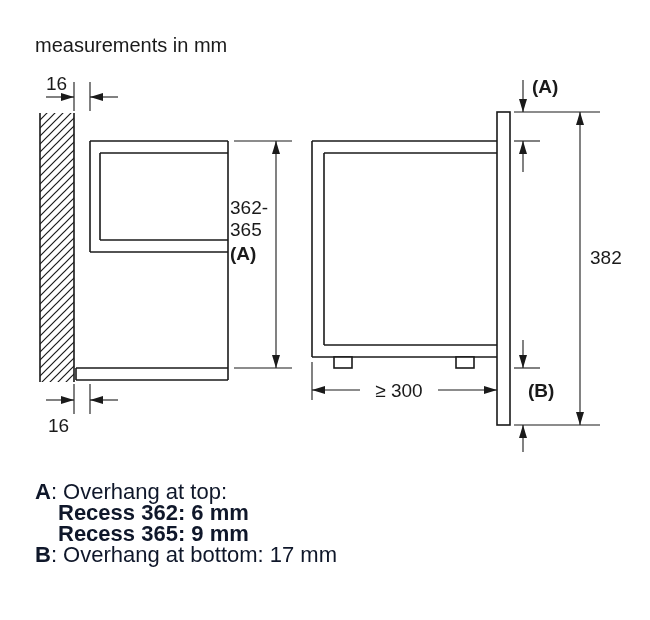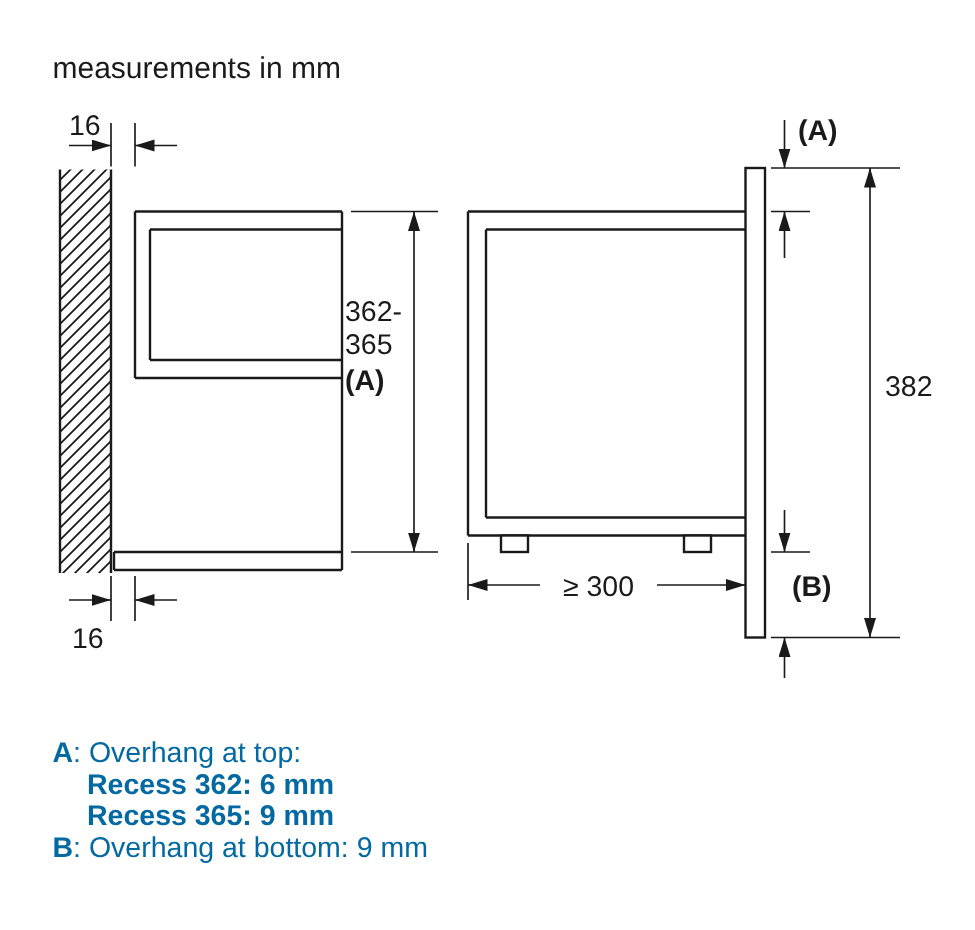--- a/index.html
+++ b/index.html
@@ -12,22 +12,22 @@
   .page { position:relative; width:650px; height:620px; background:#fff; overflow:hidden; }
   .diagram-svg { position:absolute; top:0; left:0; }
   svg text {
     font-family:"Liberation Sans", sans-serif;
     font-size:19px;
     fill:#1a1a1a;
   }
   svg text.bold { font-weight:bold; }
   svg text.title-text { font-size:20px; }
   .legend {
-    position:absolute; left:35px; top:492px;
-    font-size:19px; line-height:21px; color:#0369a1;
+    position:absolute; left:35px; top:481px;
+    font-size:22px; line-height:21px; color:#0f172a;
     white-space:nowrap;
   }
   .legend .indent { padding-left:23px;font-weight:bold; }
   .legend b { font-weight:bold; }
   .stroke  { stroke:#1a1a1a; stroke-width:1.6; fill:none; }
   .thin    { stroke:#1a1a1a; stroke-width:1.1; fill:none; }
   .whitefill { fill:#ffffff; }
 </style>
 </head>
 <body>
@@ -127,16 +127,16 @@
       <line class="thin" x1="360" y1="390" x2="312" y2="390" marker-end="url(#arr)"></line>
       <line class="thin" x1="438" y1="390" x2="497" y2="390" marker-end="url(#arr)"></line>
       <text x="399" y="397" text-anchor="middle">≥ 300</text>
     </g>
   </svg>
 
   <div class="legend">
     <div><b>A</b><span>: Overhang at top:</span></div>
     <div class="indent">Recess 362: 6 mm</div>
     <div class="indent">Recess 365: 9 mm</div>
-    <div><b>B</b><span>: Overhang at bottom: 9 mm</span></div>
+    <div><b>B</b><span>: Overhang at bottom: 17 mm</span></div>
   </div>
 
 </div>
 
 </body></html>

